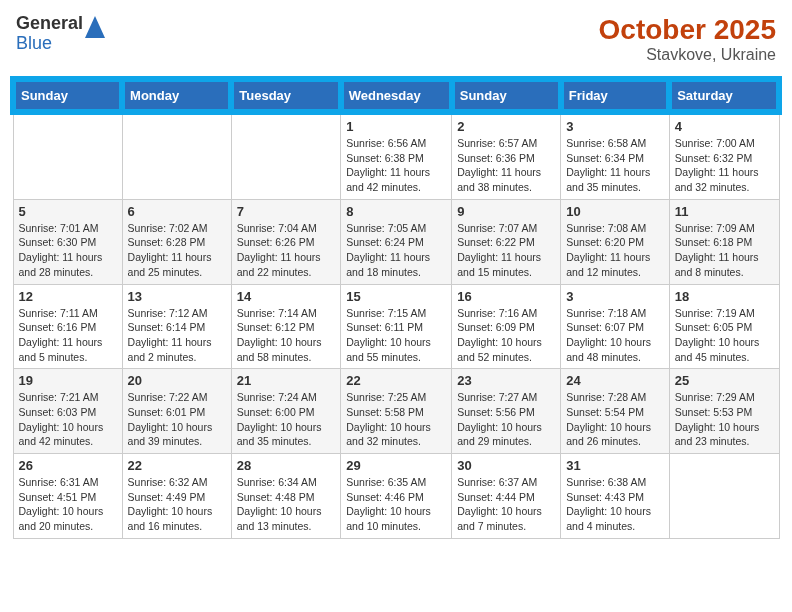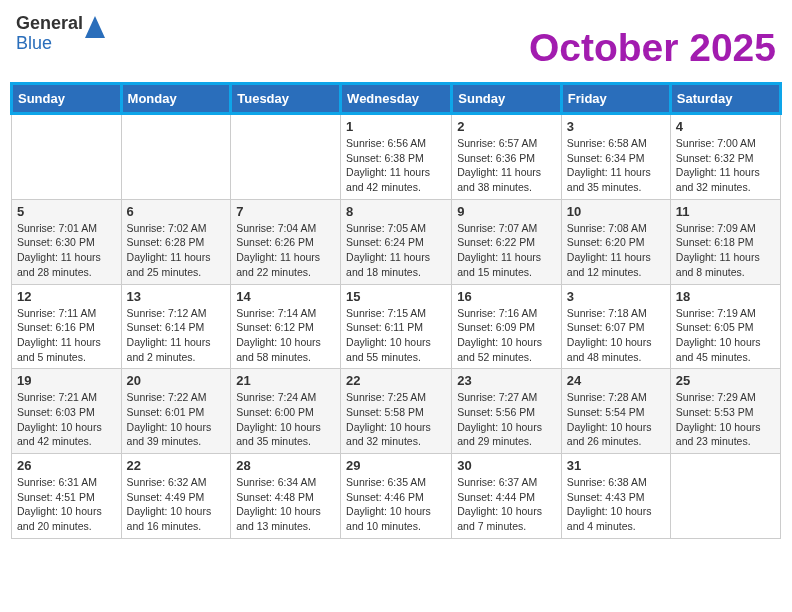--- a/index.html
+++ b/index.html
@@ -34,42 +34,41 @@
     }
     .logo-blue {
       font-size: 18px;
       font-weight: normal;
       color: #2a6ebb;
     }
     .title-block {
       text-align: right;
     }
     .title-month {
-      font-size: 39px;
-      font-weight: bold;
-      color: #a21caf;
-      margin-top: 12px;
+      font-size: 28px;
+      font-weight: bold;
+      color: #c2410c;
     }
     .title-location {
       font-size: 16px;
       color: #555;
     }
     .calendar {
       width: 100%;
       border-collapse: collapse;
       font-size: 11px;
     }
     .calendar th {
       background-color: #2a6ebb;
       color: #fff;
       text-align: left;
       padding: 6px 5px;
       font-size: 13px;
       font-weight: bold;
-      border: 3px solid #0ea5e9;
+      border: 6px solid #0ea5e9;
     }
     .calendar td {
       border: 1px solid #ccc;
       vertical-align: top;
       padding: 4px 5px;
       width: 113px;
       min-height: 80px;
       background: #fff;
     }
     .calendar tr:nth-child(even) td {
@@ -105,20 +104,21 @@
       </div>
       <div style="margin-left:2px;margin-top:-10px;">
         <svg width="20" height="22" viewBox="0 0 20 22">
           <polygon points="10,0 20,22 0,22" fill="#2a6ebb"></polygon>
         </svg>
       </div>
     </div>
   </div>
   <div class="title-block">
     <div class="title-month">October 2025</div>
+    <div class="title-location">Stavkove, Ukraine</div>
   </div>
 </div>
 
 <table class="calendar">
   <thead>
     <tr>
     <th>Sunday</th>
         <th>Monday</th>
         <th>Tuesday</th>
         <th>Wednesday</th>

